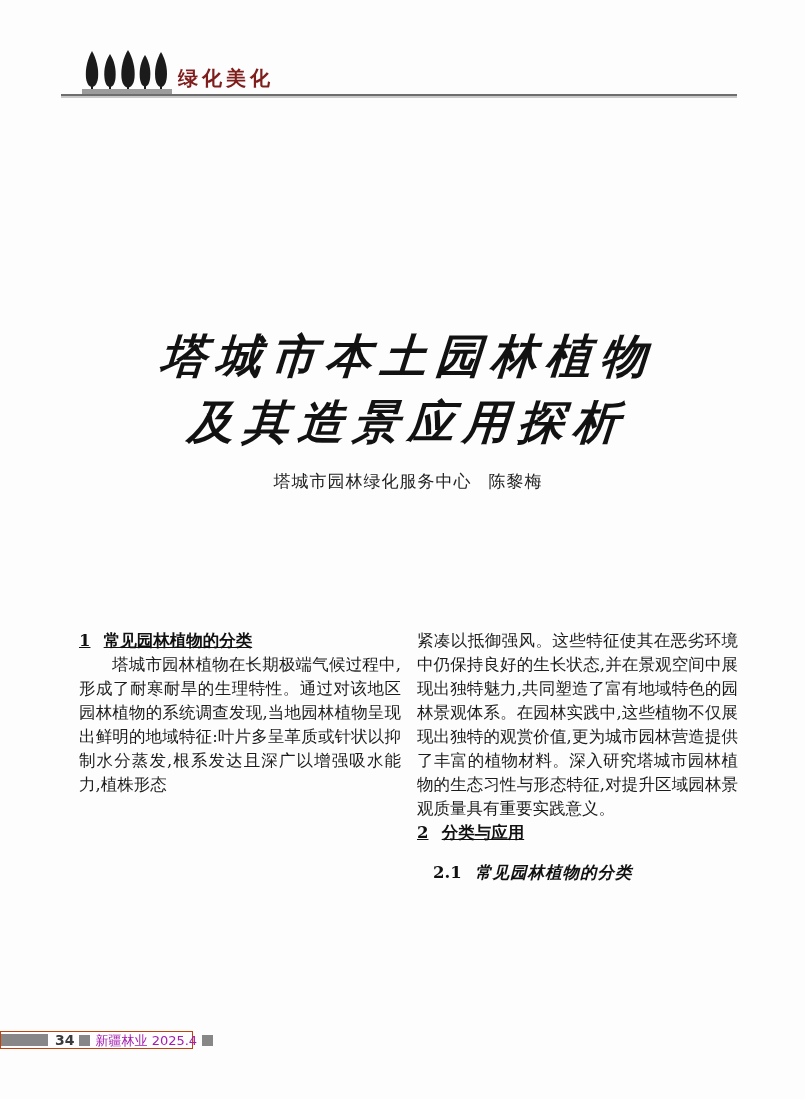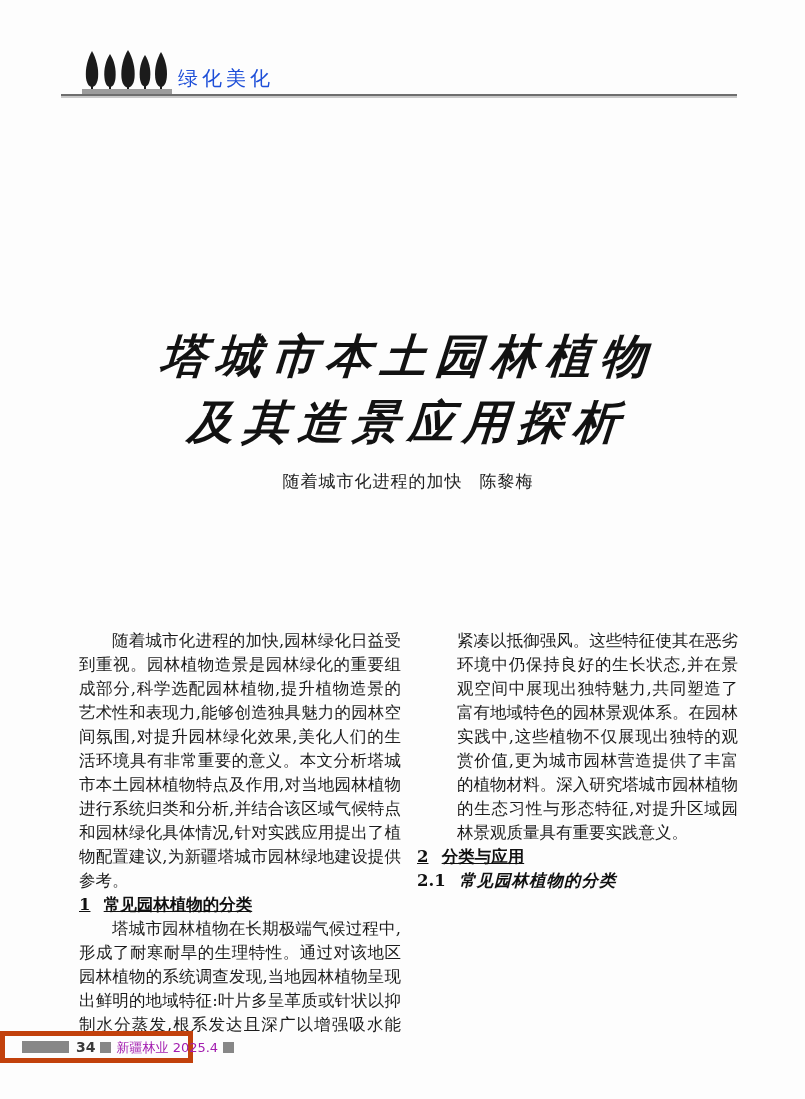--- a/index.html
+++ b/index.html
@@ -6,21 +6,21 @@
   body{background:#e9e9e9;font-family:"DejaVu Serif","Liberation Serif",serif;}
   .page{
     position:relative;width:805px;height:1099px;margin:0 auto;
     background:#fdfdfd;color:#1c1c1c;overflow:hidden;
   }
   
   .hdr-logo{position:absolute;left:82px;top:49px;width:90px;height:46px;}
   .hdr-label{
     position:absolute;left:178px;top:65px;
     font-family:"DejaVu Sans","Liberation Sans",sans-serif;
-    font-size:20px;font-weight:400;letter-spacing:4px;color:#1d4ed8;
+    font-size:20px;font-weight:700;letter-spacing:4px;color:#7f1d1d;
   }
   .hdr-rule{
     position:absolute;left:61px;top:94px;width:676px;height:2px;
     background:#6e6e6e;box-shadow:0 2px 0 #c9c9c9;
   }
   
   .title-block{position:absolute;left:78px;top:323px;width:660px;text-align:center;}
   .title-line{
     font-family:"DejaVu Serif","Liberation Serif",serif;
     font-style:italic;font-weight:bold;
@@ -33,38 +33,38 @@
   }
   .byline .author{margin-left:1em;}
   
   .col{
     position:absolute;top:629px;
     font-size:16.5px;line-height:24px;text-align:justify;color:#1c1c1c;
   }
   .col-left{left:79px;width:322px;}
   .col-right{left:417px;width:321px;}
   .col p{margin:0;text-indent:2em;}
-  .col p.no-indent{text-indent:0;margin-left:40px;}
+  .col p.no-indent{text-indent:0;}
   .sec-h{
     margin:0;font-family:"DejaVu Sans","Liberation Sans",sans-serif;
     font-size:16.5px;font-weight:bold;line-height:24px;color:#111;
     text-indent:0;
     text-decoration:underline;
   }
   .sec-h .num{margin-right:0.8em;font-family:"DejaVu Serif","Liberation Serif",serif;}
   .subsec-h{
-    margin:0;font-size:16.5px;line-height:24px;text-indent:0;color:#111;
+    margin:16px;font-size:16.5px;line-height:24px;text-indent:0;color:#111;
   }
   .subsec-h .num{font-weight:bold;margin-right:0.8em;}
   .subsec-h .kai{font-style:italic;letter-spacing:1px;}
   
   .footer-box{
-    position:absolute;left:0;top:1031px;width:193px;height:32px;
-    border:5px solid #c2410c;box-sizing:border-box;
-    display:flex;align-items:center;background:#fdfdfd;padding-left:17px;
+    position:absolute;left:0;top:1031px;width:193px;height:18px;
+    border:1px solid #c2410c;box-sizing:border-box;
+    display:flex;align-items:center;background:#fdfdfd;
   }
   .footer-bar{width:47px;height:12px;background:#878787;flex:0 0 auto;}
   .footer-page{
     margin-left:7px;font-family:"DejaVu Sans","Liberation Sans",sans-serif;
     font-size:14px;font-weight:600;color:#3a3a3a;line-height:1;
   }
   .footer-sq{width:11px;height:11px;background:#878787;flex:0 0 auto;margin:0 5px;}
   .footer-journal{
     font-family:"DejaVu Sans","Liberation Sans",sans-serif;
     font-size:13px;color:#a21caf;line-height:1;white-space:nowrap;
@@ -94,25 +94,24 @@
   </div>
   <div class="hdr-label">绿化美化</div>
   <div class="hdr-rule"></div>
 
   <div class="title-block">
     <div class="title-line">塔城市本土园林植物</div>
     <div class="title-line">及其造景应用探析</div>
   </div>
 
   <div class="byline">
-    <span>随着城市化进程的加快</span><span class="author">陈黎梅</span>
+    <span>塔城市园林绿化服务中心</span><span class="author">陈黎梅</span>
   </div>
 
   <div class="col col-left">
-    <p>随着城市化进程的加快,园林绿化日益受到重视。园林植物造景是园林绿化的重要组成部分,科学选配园林植物,提升植物造景的艺术性和表现力,能够创造独具魅力的园林空间氛围,对提升园林绿化效果,美化人们的生活环境具有非常重要的意义。本文分析塔城市本土园林植物特点及作用,对当地园林植物进行系统归类和分析,并结合该区域气候特点和园林绿化具体情况,针对实践应用提出了植物配置建议,为新疆塔城市园林绿地建设提供参考。</p>
     <h3 class="sec-h"><span class="num">1</span><span>常见园林植物的分类</span></h3>
     <p>塔城市园林植物在长期极端气候过程中,形成了耐寒耐旱的生理特性。通过对该地区园林植物的系统调查发现,当地园林植物呈现出鲜明的地域特征:叶片多呈革质或针状以抑制水分蒸发,根系发达且深广以增强吸水能力,植株形态</p>
   </div>
 
   <div class="col col-right">
     <p class="no-indent">紧凑以抵御强风。这些特征使其在恶劣环境中仍保持良好的生长状态,并在景观空间中展现出独特魅力,共同塑造了富有地域特色的园林景观体系。在园林实践中,这些植物不仅展现出独特的观赏价值,更为城市园林营造提供了丰富的植物材料。深入研究塔城市园林植物的生态习性与形态特征,对提升区域园林景观质量具有重要实践意义。</p>
     <h3 class="sec-h"><span class="num">2</span><span>分类与应用</span></h3>
     <h4 class="subsec-h"><span class="num">2.1</span><span class="kai">常见园林植物的分类</span></h4>
   </div>
 

